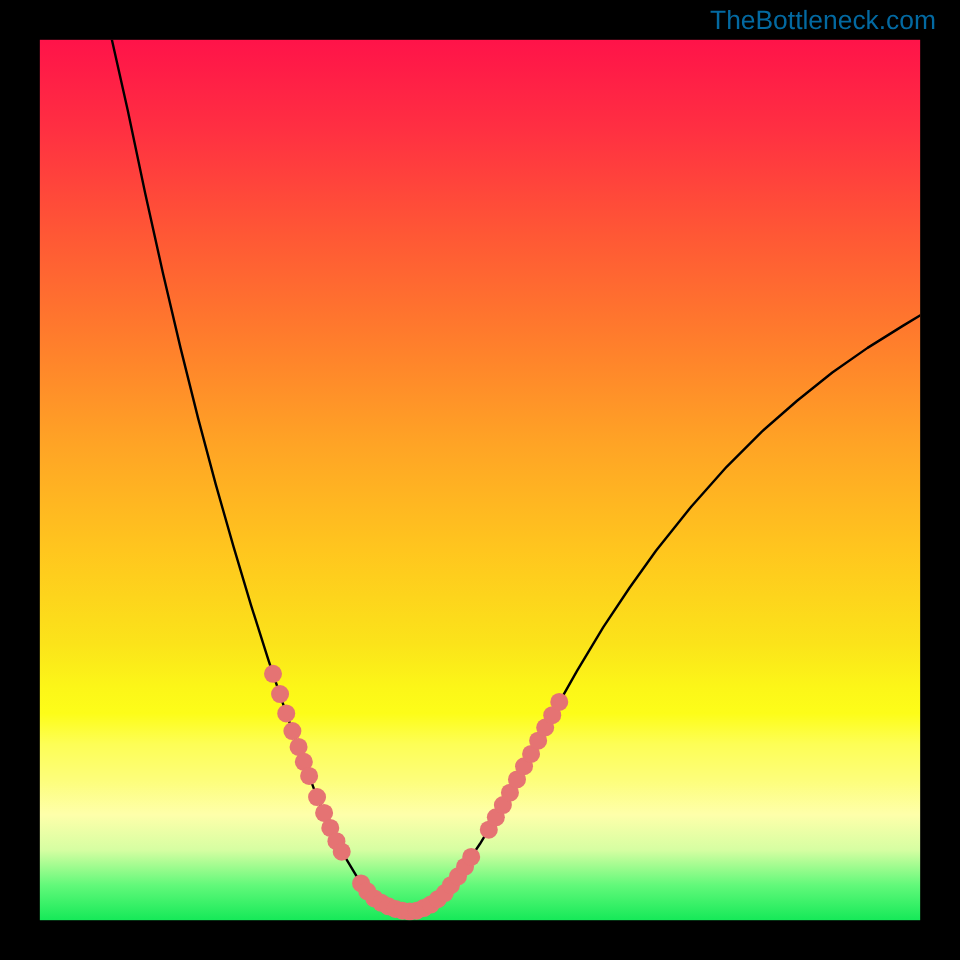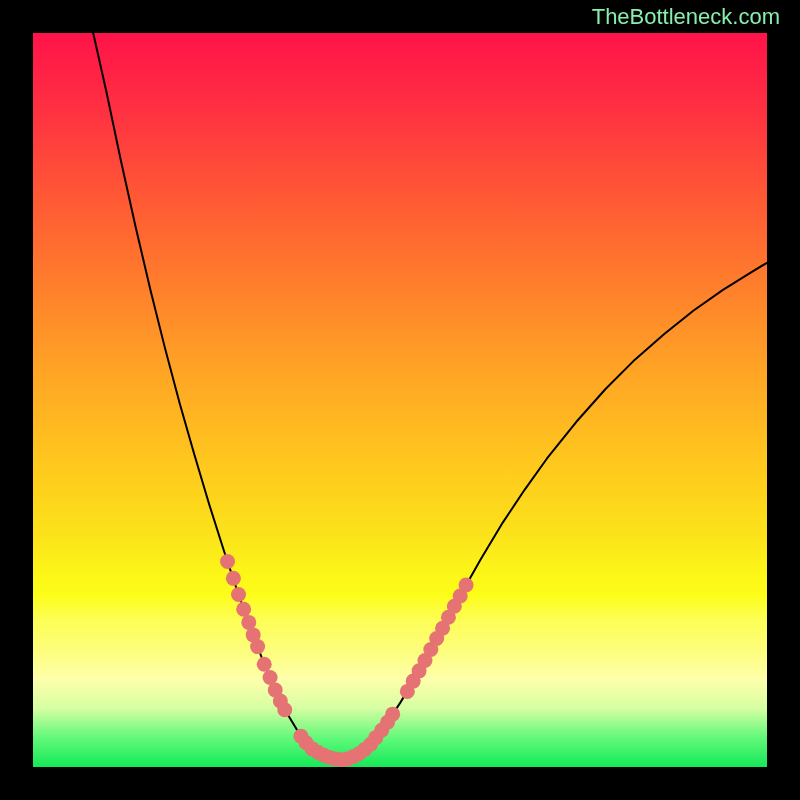--- a/index.html
+++ b/index.html
@@ -8,21 +8,21 @@
     width: 800px;
     height: 800px;
     background: #000;
     position: relative;
     font-family: Arial, Helvetica, sans-serif;
   }
   .watermark {
     position: absolute;
     top: 4px;
     right: 20px;
-    color: #86efac;
+    color: #0369a1;
     font-size: 22px;
     font-weight: 500;
     z-index: 10;
   }
   .plot-area {
     position: absolute;
     left: 33px;
     top: 33px;
     width: 734px;
     height: 734px;

